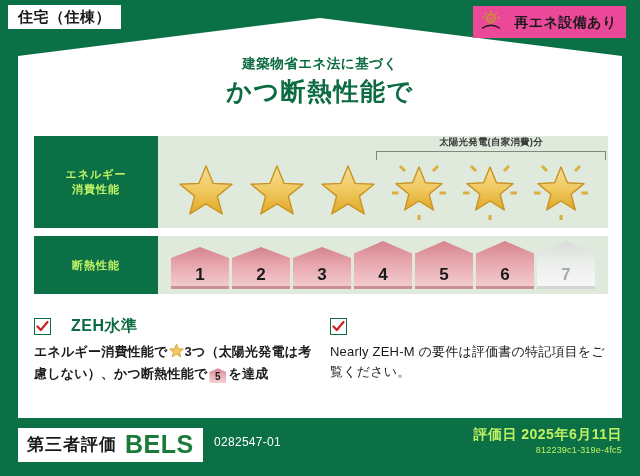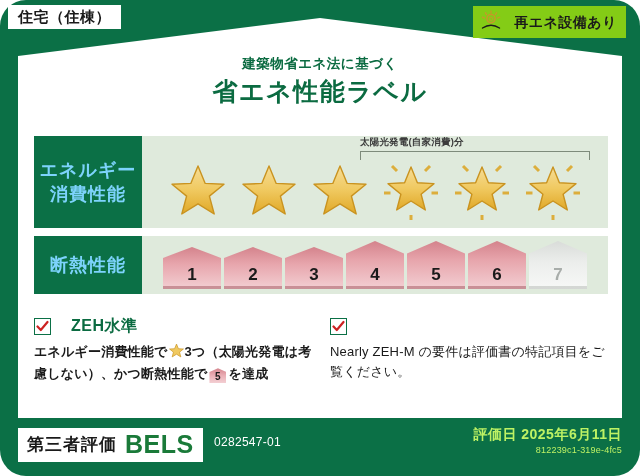--- a/index.html
+++ b/index.html
@@ -10,21 +10,20 @@
     font-family: "Liberation Sans", "DejaVu Sans", sans-serif;
     background: #ffffff;
     overflow: hidden;
   }
 
   #label-root {
     position: relative;
     width: 640px;
     height: 476px;
     background: #0b7046;
-    border-radius: 26px;
   }
 
   
   .white-panel {
     position: absolute;
     left: 18px;
     top: 18px;
     width: 604px;
     height: 400px;
     background: #ffffff;
@@ -44,21 +43,21 @@
     letter-spacing: 0.5px;
     line-height: 1;
     z-index: 5;
   }
 
   
   .tag-renewable {
     position: absolute;
     right: 14px;
     top: 6px;
-    background: #84cc16;
+    background: #ec4899;
     display: flex;
     align-items: center;
     gap: 12px;
     padding: 4px 9px 4px 7px;
     z-index: 5;
   }
   .tag-renewable .re-text {
     font-size: 14px;
     font-weight: 700;
     color: #1a1a1a;
@@ -97,28 +96,28 @@
     top: 136px;
     width: 574px;
     z-index: 4;
   }
   .perf-row {
     display: flex;
     align-items: stretch;
     margin-bottom: 8px;
   }
   .perf-label {
-    width: 108px;
+    width: 124px;
     background: #0b7046;
-    color: #7dd3fc;
+    color: #bef264;
     display: flex;
     flex-direction: column;
     align-items: center;
     justify-content: center;
-    font-size: 18px;
+    font-size: 11px;
     font-weight: 700;
     letter-spacing: 1px;
     line-height: 1.35;
     flex: none;
   }
   .perf-value {
     flex: 1;
     background: #dfeadc;
     position: relative;
   }
@@ -148,20 +147,21 @@
     justify-content: center;
   }
   .star-svg { display: block; }
 
   
   .solar-note {
     position: absolute;
     left: 218px;
     top: 1px;
     width: 230px;
+    text-align: center;
     font-size: 9.5px;
     font-weight: 700;
     color: #3b3b3b;
     letter-spacing: 0.2px;
     line-height: 1.1;
   }
   .solar-bracket {
     position: absolute;
     left: 218px;
     top: 15px;
@@ -350,21 +350,21 @@
         <circle cx="11" cy="8.6" r="4.1" fill="none" stroke="#c8972a" stroke-width="1.5"></circle>
         <text x="11" y="11.2" font-size="5.6" font-weight="700" fill="#c8972a" text-anchor="middle" font-family="Liberation Sans, sans-serif">D</text>
         <path d="M2.5 18 Q11 12.4 19.5 18" fill="none" stroke="#1a1a1a" stroke-width="1.4" stroke-linecap="round"></path>
       </svg>
     </span>
     <span class="re-text">再エネ設備あり</span>
   </div>
 
   <div class="title-wrap">
     <div class="title-sub">建築物省エネ法に基づく</div>
-    <div class="title-main">省エネ性能ラベル</div>
+    <div class="title-main">かつ断熱性能で</div>
   </div>
 
   <div class="rows">
 
     <div class="perf-row row-energy">
       <div class="perf-label">
         <span>エネルギー</span>
         <span>消費性能</span>
       </div>
       <div class="perf-value">

